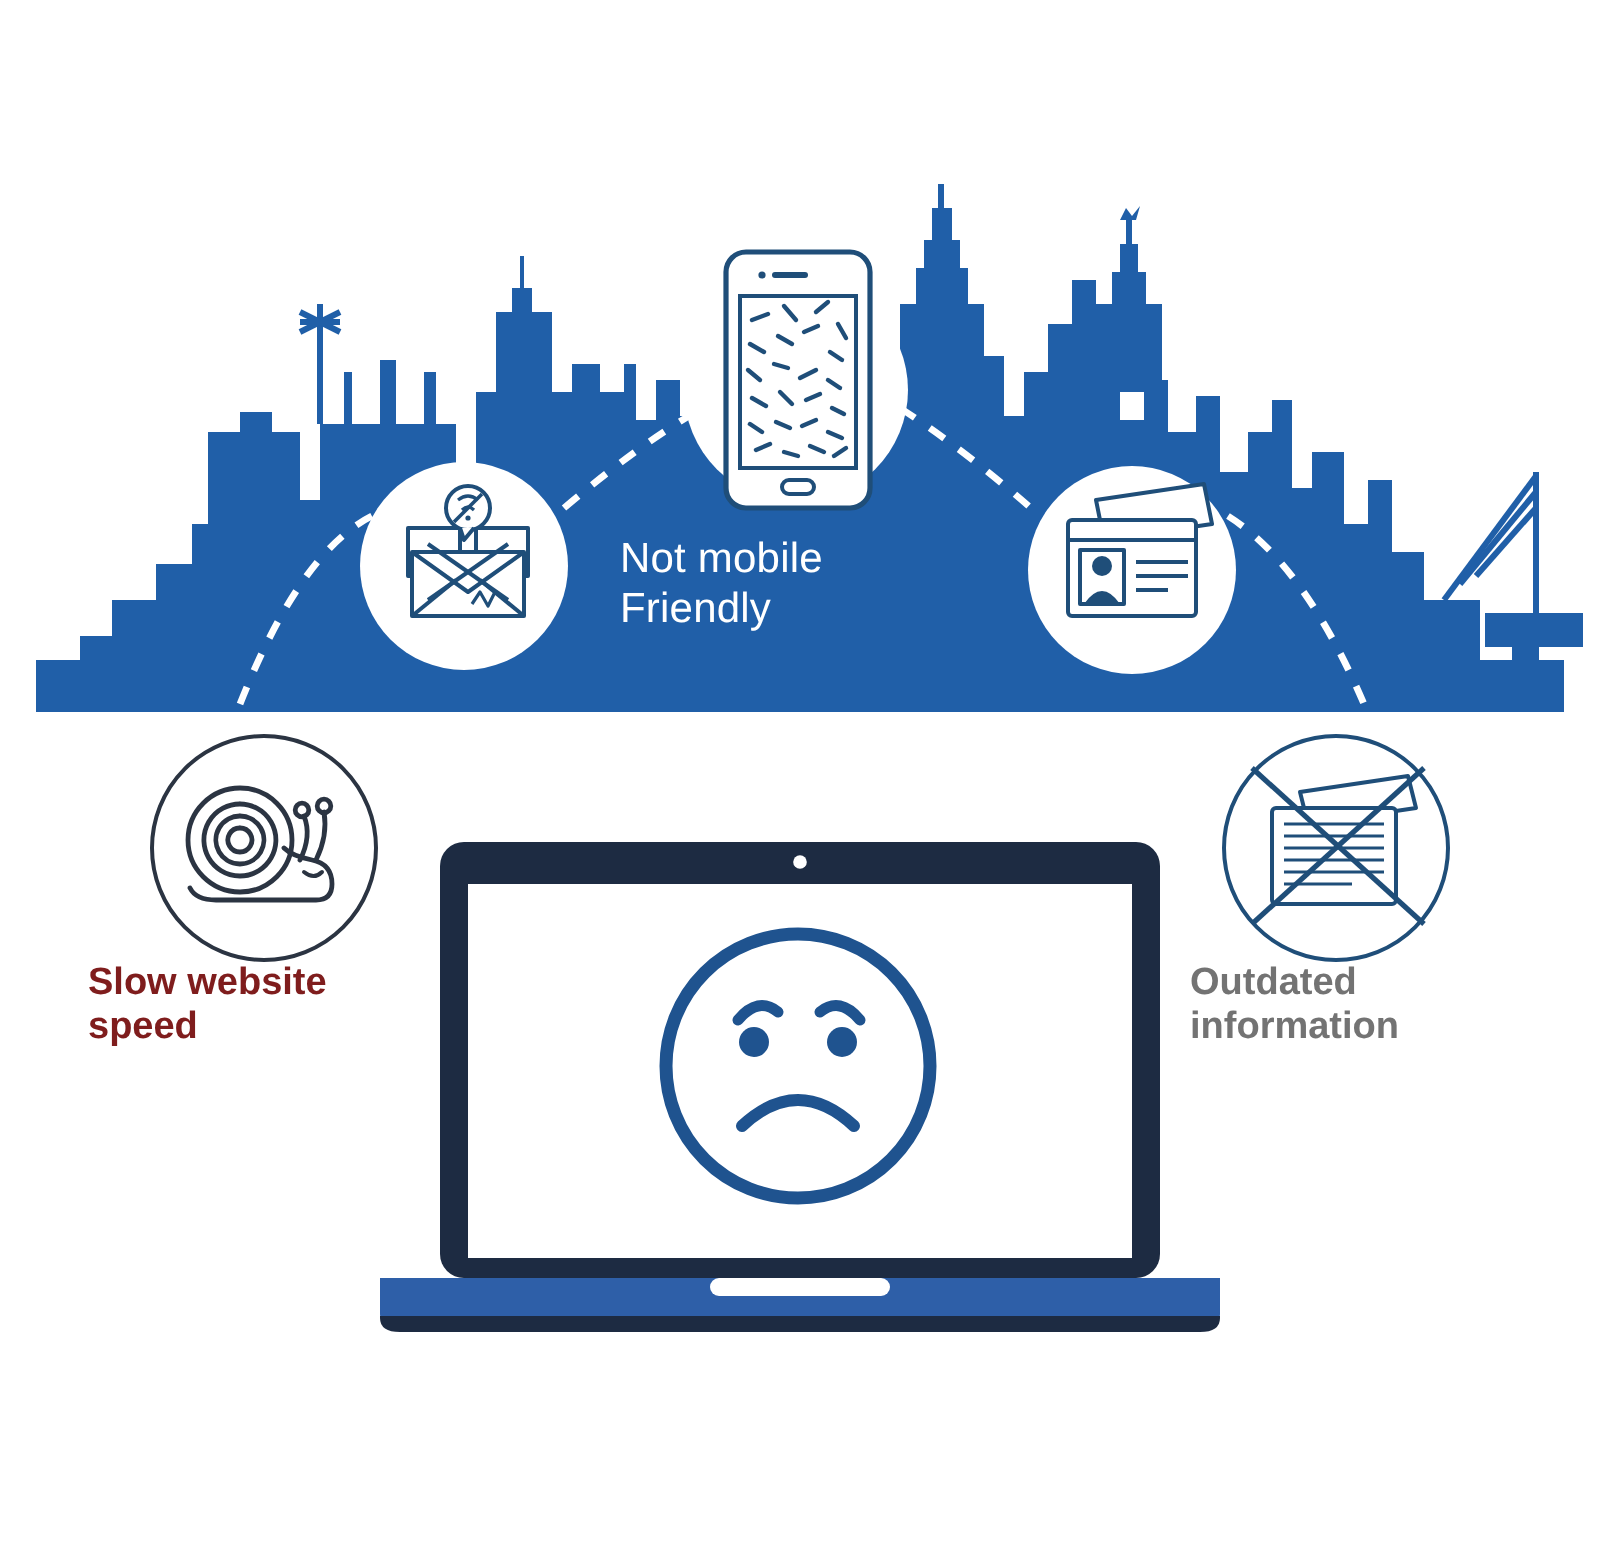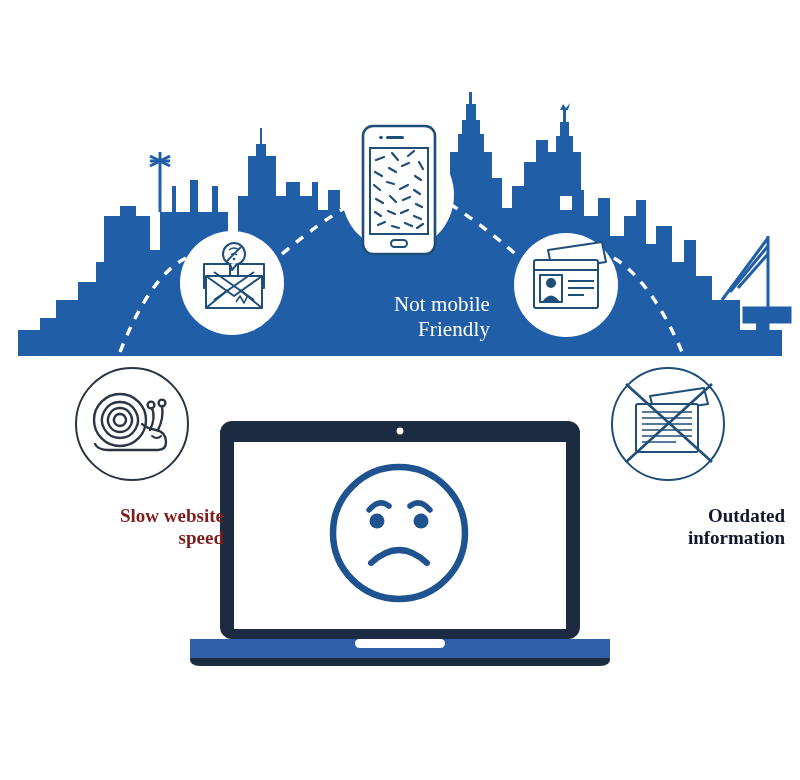--- a/index.html
+++ b/index.html
@@ -21,26 +21,25 @@
   }
   #stage svg.layer {
     position: absolute;
     top: 0;
     left: 0;
     width: 800px;
     height: 780px;
   }
   .lbl {
     position: absolute;
-    text-align: right;
-    font-family: Liberation Serif, serif;
+    text-align: left;
+    font-family: Liberation Sans, sans-serif;
     line-height: 1.18;
     white-space: pre-line;
     user-select: none;
-    margin-top: 24px;
   }
   #label-not-mobile {
     left: 310px;
     top: 268px;
     width: 180px;
     font-size: 21px;
     font-weight: 400;
     color: #ffffff;
     letter-spacing: 0.1px;
   }
@@ -51,21 +50,21 @@
     font-size: 19px;
     font-weight: 700;
     color: #7f1d1d;
   }
   #label-outdated {
     left: 595px;
     top: 481px;
     width: 190px;
     font-size: 19px;
     font-weight: 700;
-    color: #0f172a;
+    color: #737373;
   }
 </style>
 </head>
 <body>
 
 <div id="stage">
 
   <svg class="layer" viewBox="0 0 800 780">
     <g fill="#205FA8">
 

